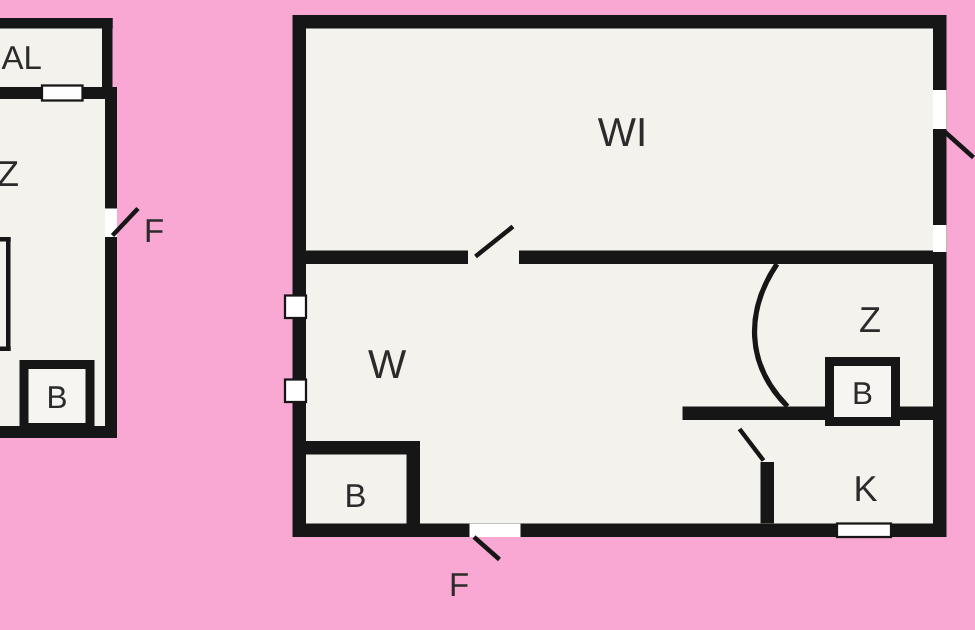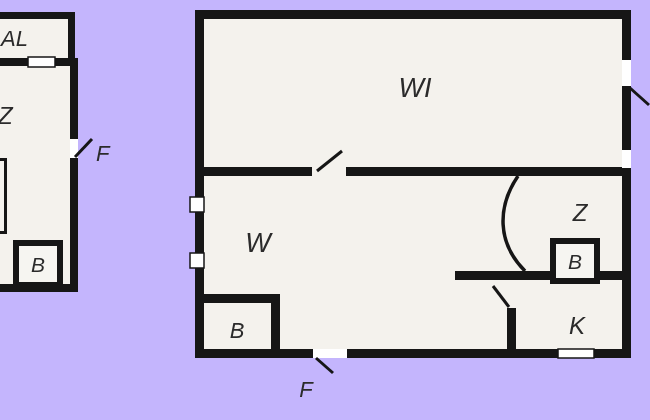--- a/index.html
+++ b/index.html
@@ -1,16 +1,16 @@
 <!DOCTYPE html>
 <html><head>
 <meta charset="utf-8">
 <style>
   html,body{margin:0;padding:0;background:#ffffff;}
-  .stage{position:relative;width:650px;height:420px;overflow:hidden;background:#c4b5fd;font-style:italic;}
+  .stage{position:relative;width:650px;height:420px;overflow:hidden;background:#f9a8d4;}
   svg{display:block;}
   text{font-family:"Liberation Sans","DejaVu Sans",sans-serif;fill:#2b2b2b;}
   .wall{fill:#161616;}
   .floor{fill:#f4f2ed;}
   .gap{fill:#ffffff;}
   .win{fill:#ffffff;stroke:#161616;stroke-width:1.5;}
   .tick{stroke:#161616;stroke-width:3;fill:none;stroke-linecap:butt;}
   .arc{stroke:#161616;stroke-width:3.5;fill:none;}
   .box{fill:#f6f5f1;stroke:#161616;stroke-width:6;}
   .thin{fill:#161616;}

